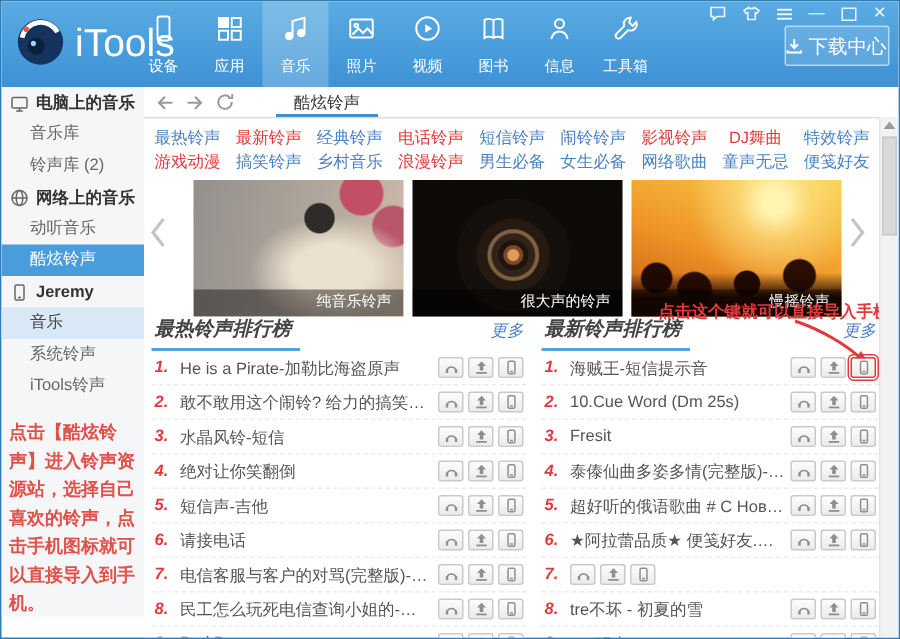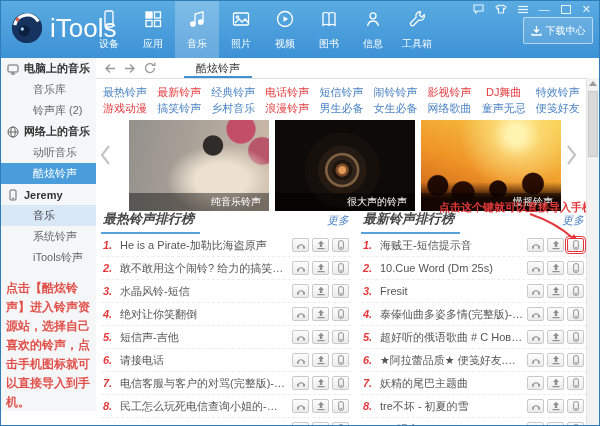--- a/index.html
+++ b/index.html
@@ -10,26 +10,26 @@
   .logo{position:absolute;left:9px;top:10px;display:flex;align-items:center;gap:6px;}
   .logo-text{color:#fff;font-size:26px;}
   .nav{position:absolute;left:86px;top:0;height:57px;display:flex;}
   .nav-item{width:44px;height:57px;display:flex;flex-direction:column;align-items:center;justify-content:center;gap:8px;color:#fff;cursor:pointer;}
   .nav-item.active{background:rgba(255,255,255,.22);}
   .nav-label{font-size:10px;white-space:nowrap;}
   .winctl{position:absolute;top:3px;right:8px;display:flex;gap:11px;align-items:center;color:#eaf4fb;}
   .winctl .wbtn{display:flex;align-items:center;cursor:pointer;font-size:11px;line-height:10px;}
   .wc-max{width:8px;height:7px;border:1px solid #eaf4fb;display:inline-block;}
   .dl-btn{position:absolute;right:6px;top:16px;width:68px;height:25px;border:1px solid rgba(255,255,255,.55);
-          border-radius:2px;background:rgba(255,255,255,.13);color:#fff;font-size:10px;
-          display:flex;align-items:center;justify-content:center;gap:4px;cursor:pointer;}
+          border-radius:2px;background:rgba(255,255,255,.13);color:#fff;font-size:13px;
+          display:flex;align-items:center;justify-content:flex-start;gap:4px;cursor:pointer;}
   
   .sidebar{position:absolute;left:0;top:57px;width:95px;bottom:14px;background:#f5f6f7;border-right:6px solid #d946ef;}
   .sgroup-h{height:21px;display:flex;align-items:center;gap:5px;padding-left:6px;font-size:11px;font-weight:bold;color:#333;white-space:nowrap;}
-  .side-item{height:21px;line-height:21px;padding-left:32px;font-size:11px;color:#666;cursor:pointer;white-space:nowrap;}
+  .side-item{height:21px;line-height:21px;padding-left:19px;font-size:11px;color:#666;cursor:pointer;white-space:nowrap;}
   .side-item.active{background:#4a9ddb;color:#fff;}
   .side-item.hl{background:#d8e8f6;color:#444;}
   .note{position:absolute;left:5px;right:2px;top:221px;font-size:12px;line-height:19px;color:#e2504a;font-weight:bold;}
   
   .content{position:absolute;left:95px;top:57px;right:0;bottom:0;background:#fff;}
   .ctoolbar{height:20px;border-bottom:1px solid #ddd;display:flex;align-items:center;}
   .nav-arrow{margin-left:8px;cursor:pointer;display:flex;}
   .tab{margin-left:24px;height:20px;padding:0 16px;font-size:11px;color:#333;display:flex;align-items:center;position:relative;cursor:pointer;}
   .tab::after{content:"";position:absolute;left:4px;right:4px;bottom:0;height:2px;background:#3e92d4;}
   .cats{display:flex;flex-wrap:wrap;padding:5px 14px 1px 2px;}
@@ -709,21 +709,20 @@
                 <svg width="10" height="10" viewBox="0 0 10 10">
                   <rect x="2.7" y="0.8" width="4.6" height="8.4" rx="1" fill="none" stroke="#8f8f8f" stroke-width="1"></rect>
                   <line x1="4" y1="7.7" x2="6" y2="7.7" stroke="#8f8f8f" stroke-width="1"></line>
                 </svg>
               </button>
             </span>
           </div>
 
           <div class="row">
             <span class="rank">7.</span>
-            <span class="rtitle">妖精的尾巴主题曲</span>
             <span class="btns">
               <button class="ibtn">
                 <svg width="10" height="10" viewBox="0 0 10 10">
                   <path d="M2 7a3.1 3.1 0 0 1 6 0" fill="none" stroke="#8f8f8f" stroke-width="1.1"></path>
                   <rect x="1.2" y="6" width="1.6" height="2.7" fill="#8f8f8f"></rect>
                   <rect x="7.2" y="6" width="1.6" height="2.7" fill="#8f8f8f"></rect>
                 </svg>
               </button>
               <button class="ibtn">
                 <svg width="10" height="10" viewBox="0 0 10 10">

